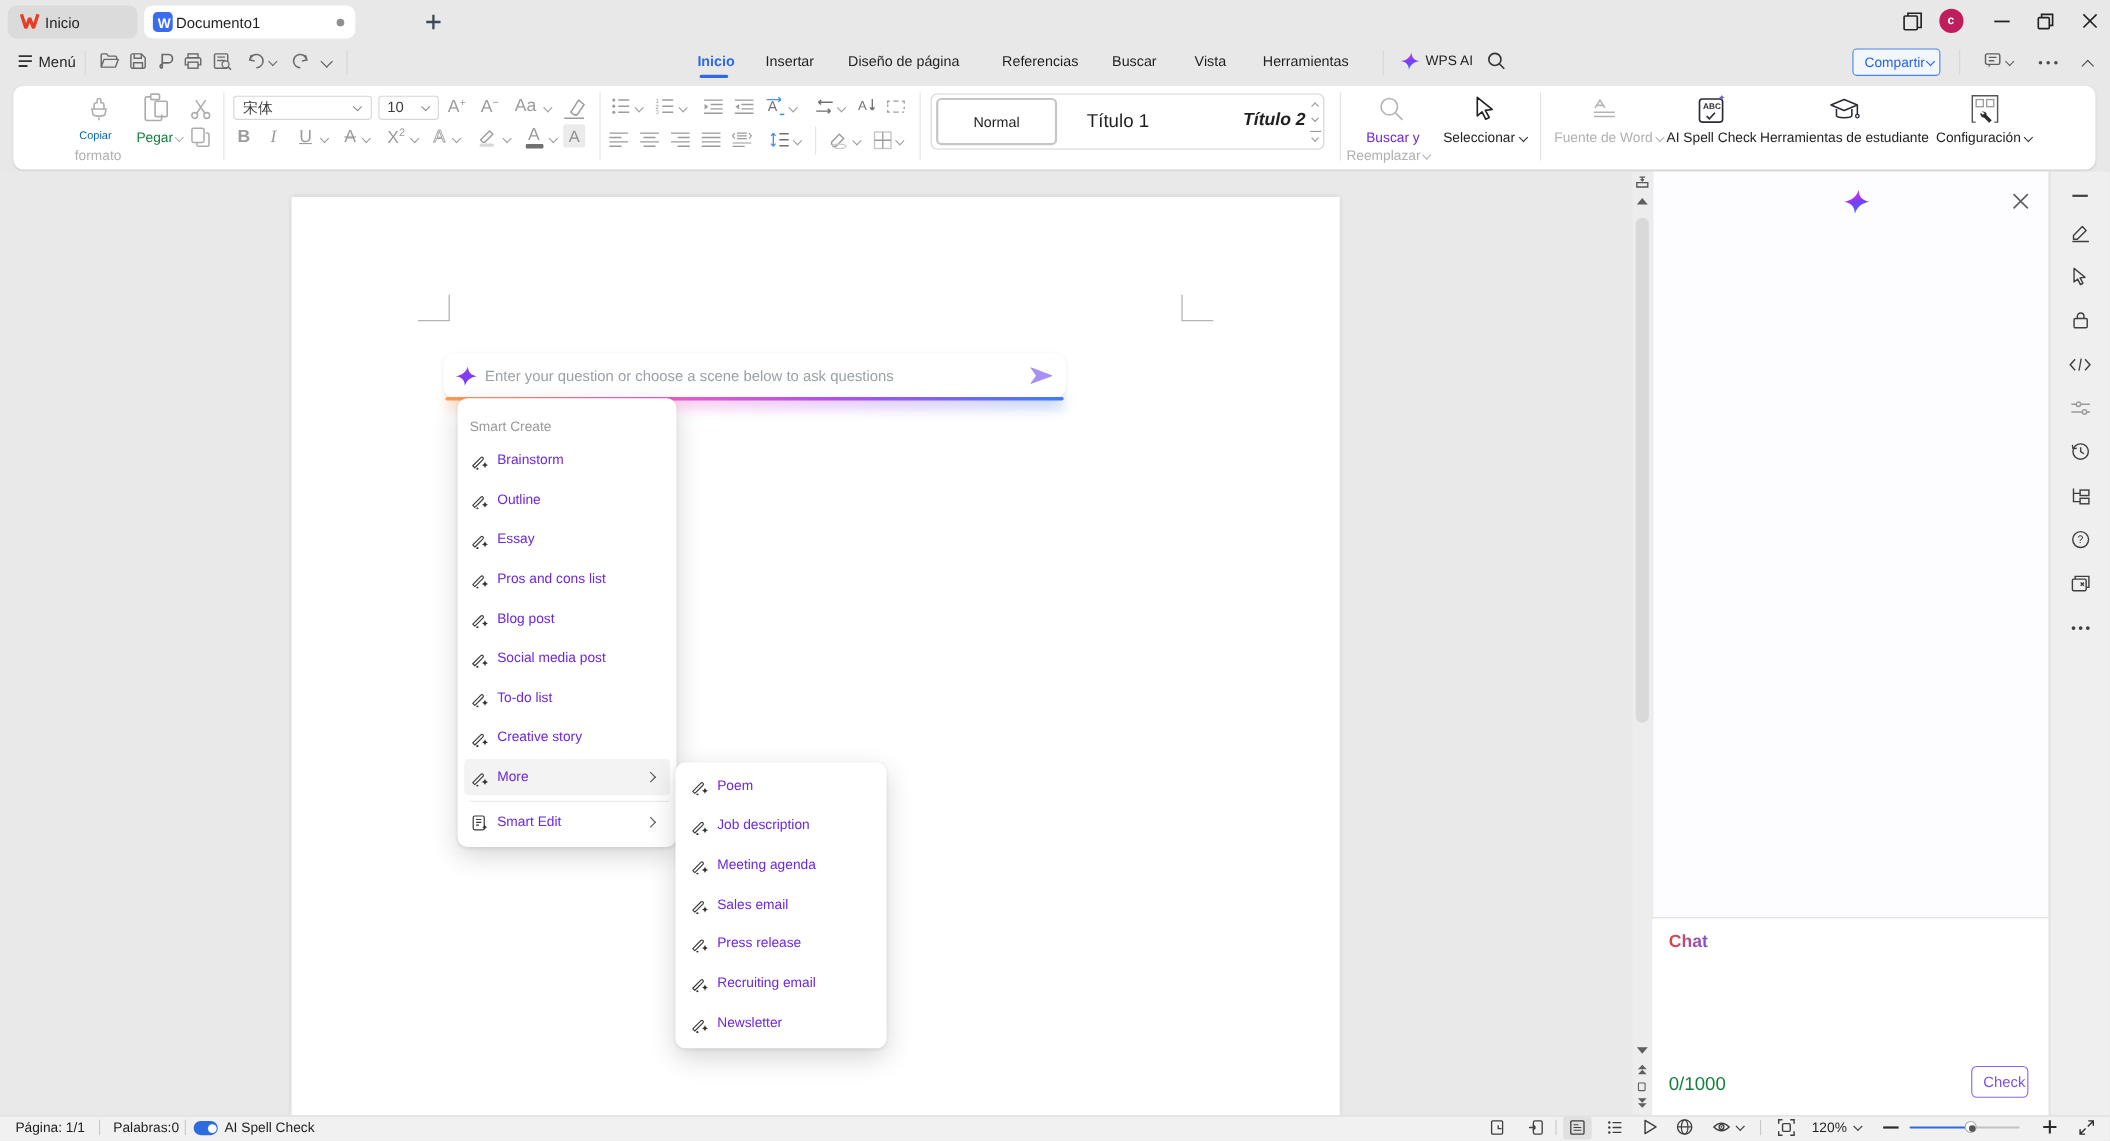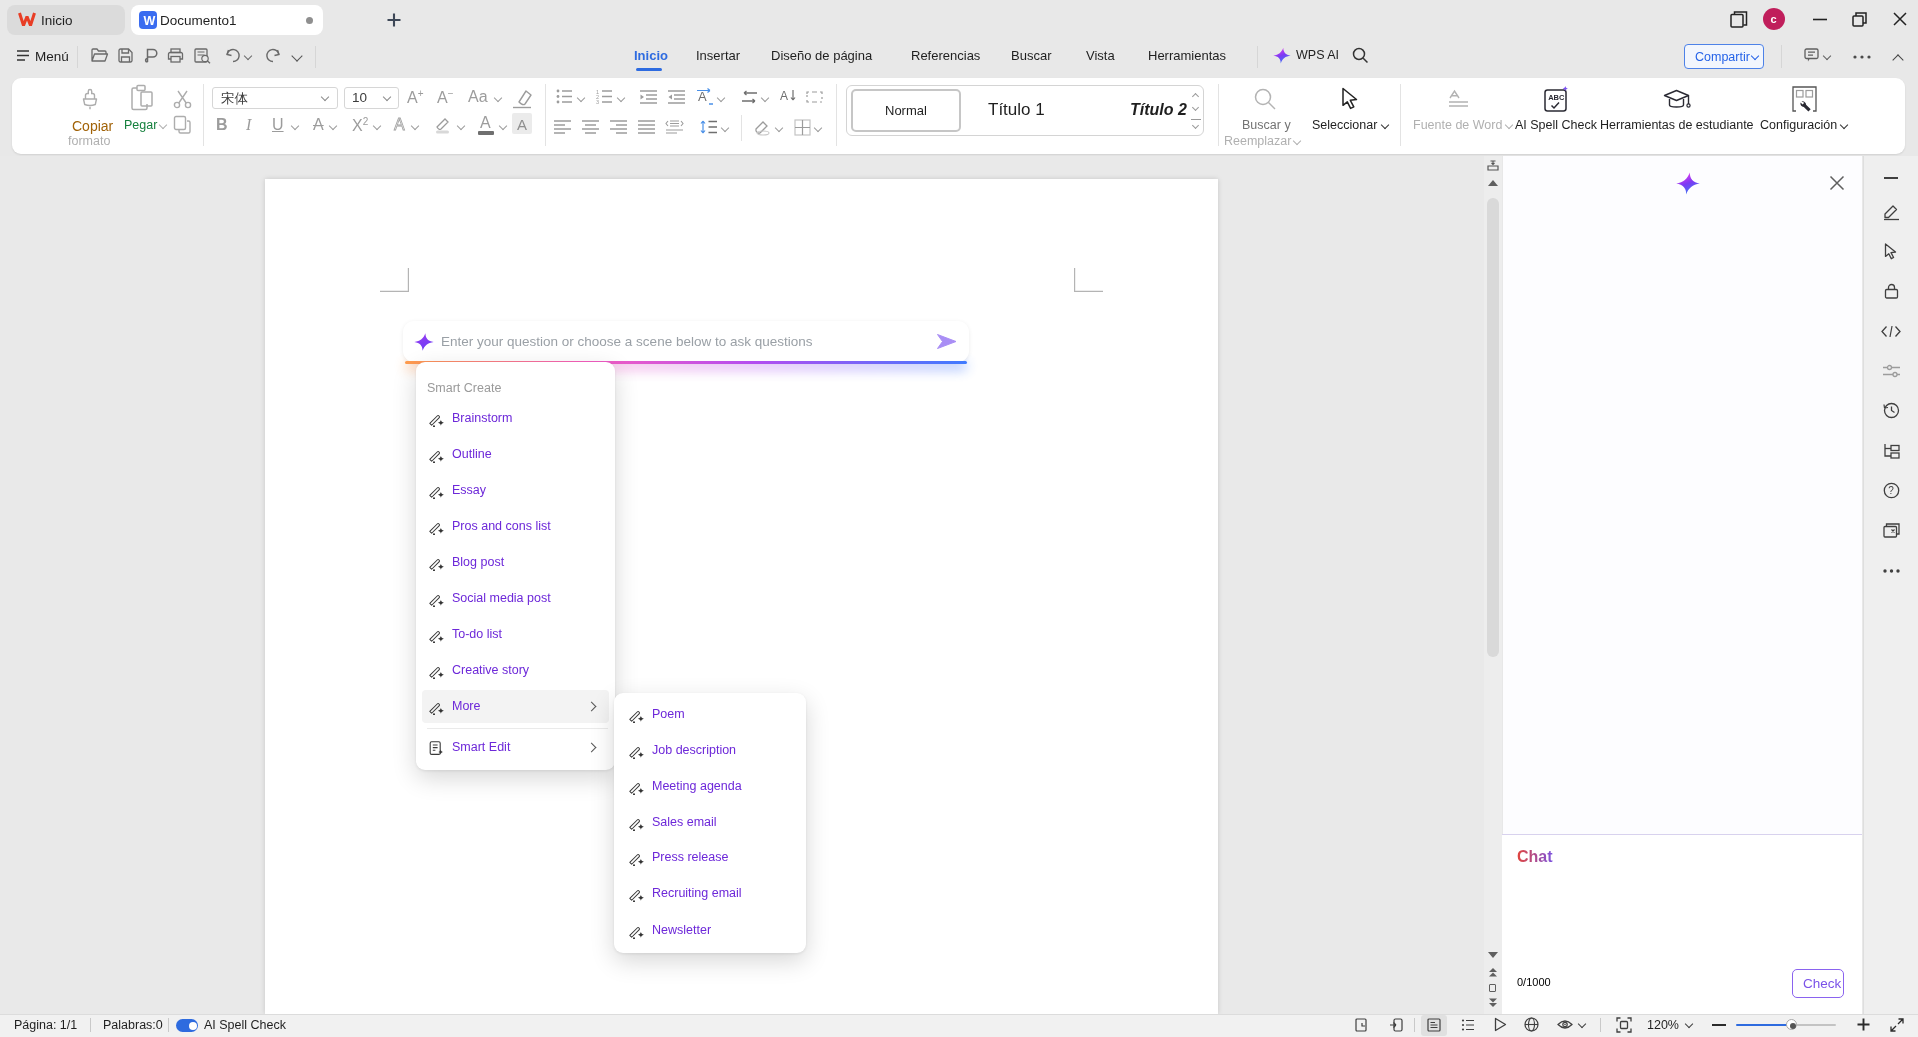--- a/index.html
+++ b/index.html
@@ -145,21 +145,21 @@
   </svg>
 <div class="cu" style="left:1894px;top:56px;width:8px;height:8px;border-color:#444"></div>
 
 <div class="ab" style="left:12px;top:78px;width:1893px;height:76px;background:#fff;border-radius:9px;box-shadow:0 1px 2px rgba(0,0,0,.1)"></div>
 
 <svg class="ab" style="left:79px;top:87px" width="22" height="26" viewBox="0 0 22 26">
     <path d="M6.5 12 V8.5 a2 2 0 0 1 2-2 h0.8 V4.2 a1.7 1.7 0 0 1 3.4 0 V6.5 h0.8 a2 2 0 0 1 2 2 V12" fill="none" stroke="#adadad" stroke-width="1.4"></path>
     <path d="M4.5 12 H17.5 L16.3 17.5 Q11 19.6 5.7 17.5 Z" fill="none" stroke="#adadad" stroke-width="1.4" stroke-linejoin="round"></path>
     <path d="M11 19.8 v2.5" stroke="#adadad" stroke-width="1.4"></path>
   </svg>
-<div class="tx" style="left:72px;top:118px;color:#a16207;font-size:14px">Copiar</div>
+<div class="tx" style="left:72px;top:118px;color:#0369a1;font-size:10px">Copiar</div>
 <div class="tx" style="left:68px;top:134px;color:#b0b0b0;font-size:12.5px">formato</div>
 <svg class="ab" style="left:130px;top:84px" width="25" height="28" viewBox="0 0 25 28">
     <path d="M7 4 H3.5 a1.5 1.5 0 0 0-1.5 1.5 V24 a1.5 1.5 0 0 0 1.5 1.5 h12 A1.5 1.5 0 0 0 17 24 V20" fill="none" stroke="#adadad" stroke-width="1.5"></path>
     <rect x="7" y="1.5" width="8" height="5" rx="1" fill="none" stroke="#adadad" stroke-width="1.5"></rect>
     <rect x="11" y="8" width="11" height="14" rx="1" fill="none" stroke="#adadad" stroke-width="1.5"></rect>
   </svg>
 <div class="tx" style="left:124px;top:118px;color:#15803d;font-size:12.5px">Pegar</div>
 <div class="cd" style="left:160px;top:122px;border-color:#b0b0b0"></div>
 <svg class="ab" style="left:173px;top:90px" width="19" height="19" viewBox="0 0 19 19">
     <circle cx="4" cy="15" r="2.6" fill="none" stroke="#adadad" stroke-width="1.4"></circle>
@@ -290,21 +290,21 @@
 <div class="cu" style="left:1193px;top:94px;width:5px;height:5px;border-color:#9a9a9a"></div>
 <div class="cd" style="left:1193px;top:105px;width:5px;height:5px;border-color:#9a9a9a"></div>
 <div class="cd" style="left:1193px;top:123px;width:5px;height:5px;border-color:#9a9a9a"></div>
 <div class="ab" style="left:1191px;top:119px;width:10px;height:1.3px;background:#9a9a9a"></div>
 <div class="sep" style="left:1218px;top:84px;height:62px;background:#e3e3e3"></div>
 
 <svg class="ab" style="left:1254px;top:88px" width="23" height="23" viewBox="0 0 23 23">
     <circle cx="9" cy="9" r="7.5" fill="none" stroke="#b3b3b3" stroke-width="1.5"></circle>
     <path d="M14.5 14.5 L21 21" stroke="#b3b3b3" stroke-width="1.5"></path>
   </svg>
-<div class="tx" style="left:1242px;top:118px;color:#737373;font-size:12.5px">Buscar y</div>
+<div class="tx" style="left:1242px;top:118px;color:#6d28d9;font-size:12.5px">Buscar y</div>
 <div class="tx" style="left:1224px;top:134px;color:#b0b0b0;font-size:12.5px">Reemplazar</div>
 <div class="cd" style="left:1294px;top:138px;border-color:#b0b0b0"></div>
 <svg class="ab" style="left:1341px;top:87px" width="20" height="24" viewBox="0 0 20 24">
     <path d="M2 1.5 L15.5 12.5 L9.3 13.3 L12.8 19.8 L9.6 21.4 L6.3 14.8 L2 18.3 Z" fill="none" stroke="#222" stroke-width="1.5" stroke-linejoin="round"></path>
   </svg>
 <div class="tx" style="left:1312px;top:118px;font-size:12.5px">Seleccionar</div>
 <div class="cd" style="left:1382px;top:122px;border-color:#333"></div>
 <div class="sep" style="left:1400px;top:84px;height:62px;background:#e3e3e3"></div>
 
 <svg class="ab" style="left:1448px;top:90px" width="21" height="19" viewBox="0 0 21 19">
@@ -469,21 +469,21 @@
     <g transform="translate(12 12) skewX(-9) scale(1.12 1.04) translate(-12 -12)">
       <use href="#star4" fill="url(#pg3)"></use>
     </g>
   </svg>
 <svg class="ab" style="left:1829px;top:175px" width="16" height="16" viewBox="0 0 16 16">
     <path d="M1.5 1.5 L14.5 14.5 M14.5 1.5 L1.5 14.5" stroke="#5f5f5f" stroke-width="1.5"></path>
   </svg>
 <div class="ab" style="left:1502px;top:834px;width:360px;height:1px;background:#d8d2ee"></div>
 <div class="ab" style="left:1502px;top:835px;width:360px;height:179px;background:#fff"></div>
 <div class="tx" style="left:1517px;top:848px;font-size:16px;font-weight:bold;background:linear-gradient(90deg,#e2453c,#7b52e0);-webkit-background-clip:text;background-clip:text;color:transparent">Chat</div>
-<div class="tx" style="left:1517px;top:976px;color:#000000;font-size:11px">0/1000</div>
+<div class="tx" style="left:1517px;top:976px;color:#15803d;font-size:17px">0/1000</div>
 <div class="ab" style="left:1792px;top:969px;width:52px;height:29px;border:1.4px solid #8a63ef;border-radius:5px;background:#fff"></div>
 <div class="tx" style="left:1803px;top:976px;color:#7a52e8;font-size:13.5px">Check</div>
 
 <div class="ab" style="left:1863px;top:156px;width:55px;height:858px;background:#efefef;border-left:1px solid #dedede"></div>
 <div class="ab" style="left:1884px;top:177px;width:14px;height:2px;background:#3f3f3f"></div>
 <svg class="ab" style="left:1883px;top:203px" width="17" height="17" viewBox="0 0 17 17">
     <path d="M2 11 L10 3 13.5 6.5 5.5 14.5 H2 Z" fill="none" stroke="#3f3f3f" stroke-width="1.3" stroke-linejoin="round"></path>
     <path d="M1 16.5 H16" stroke="#3f3f3f" stroke-width="1.3"></path>
   </svg>
 <svg class="ab" style="left:1884px;top:243px" width="15" height="17" viewBox="0 0 15 17">

